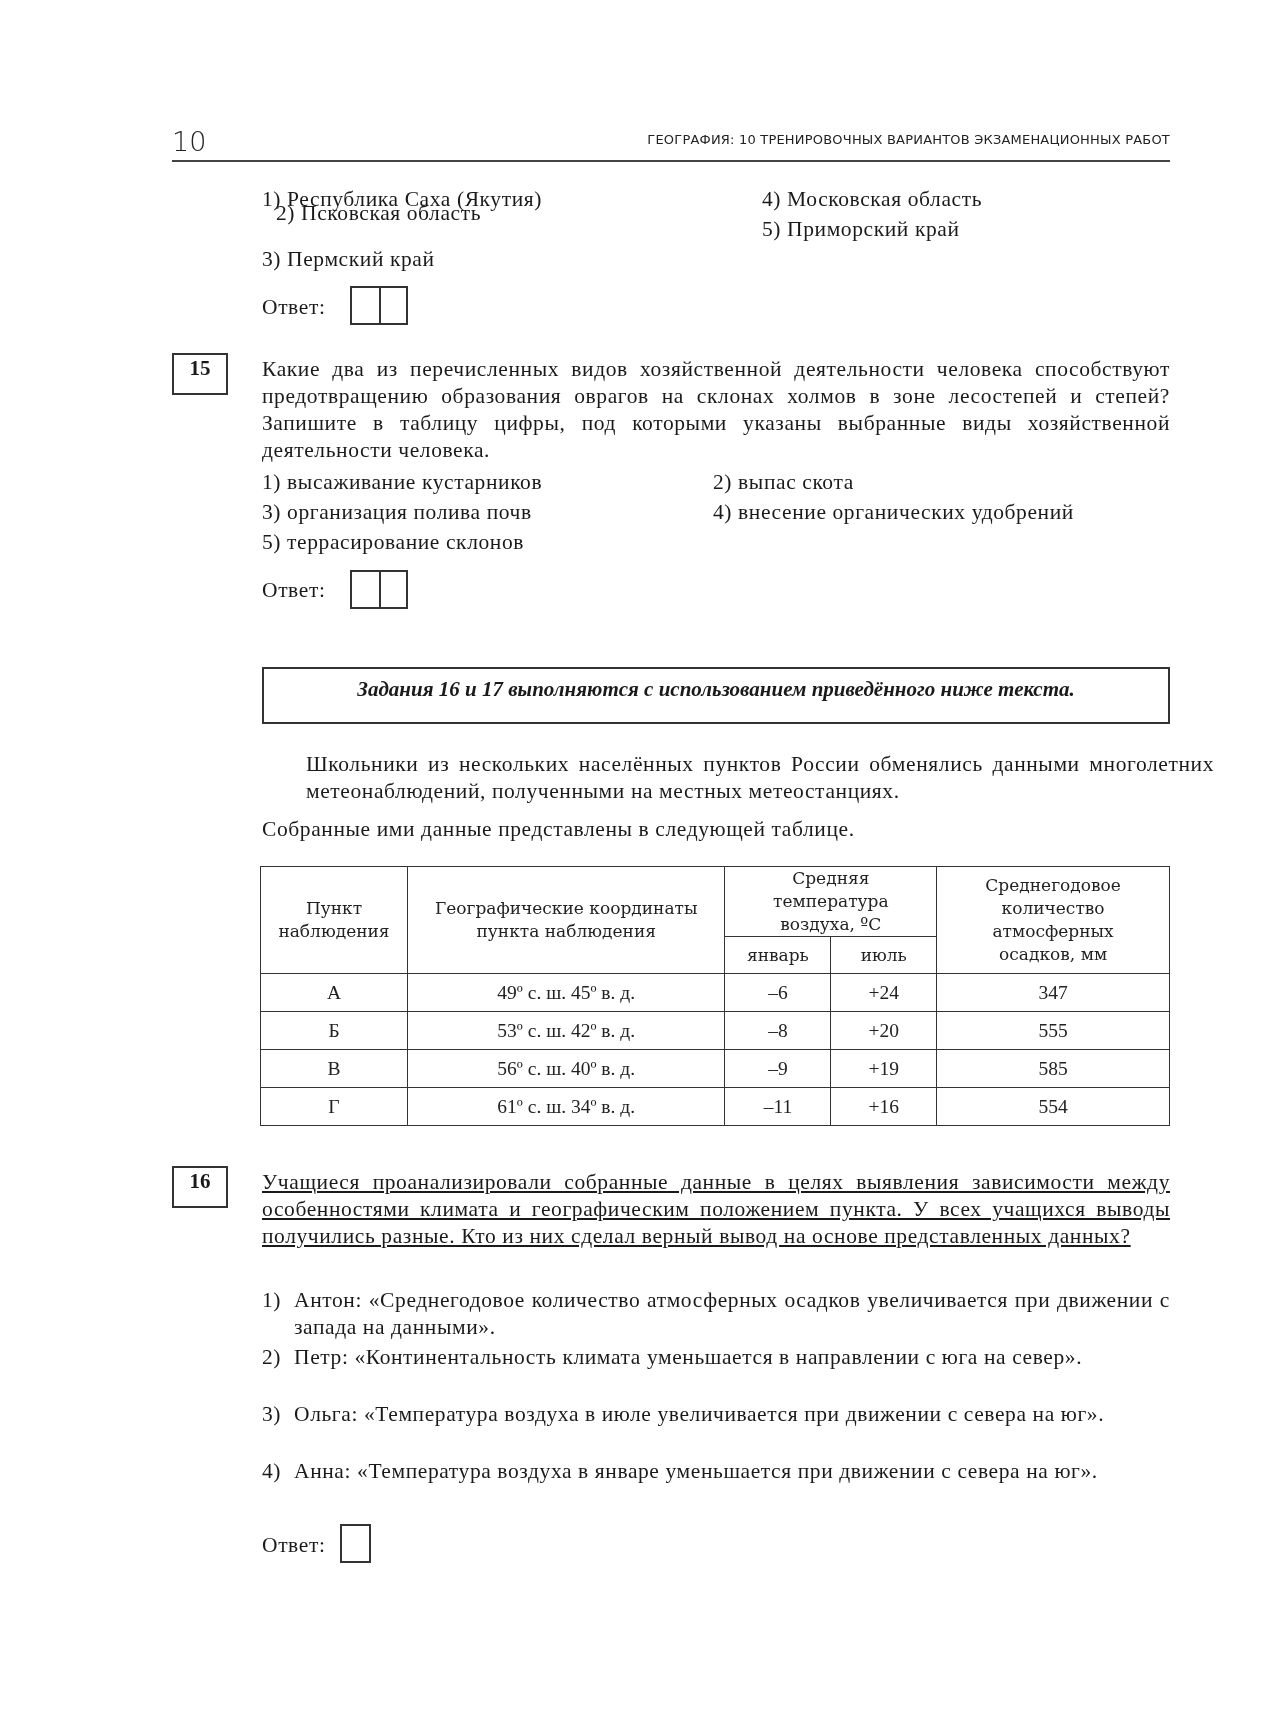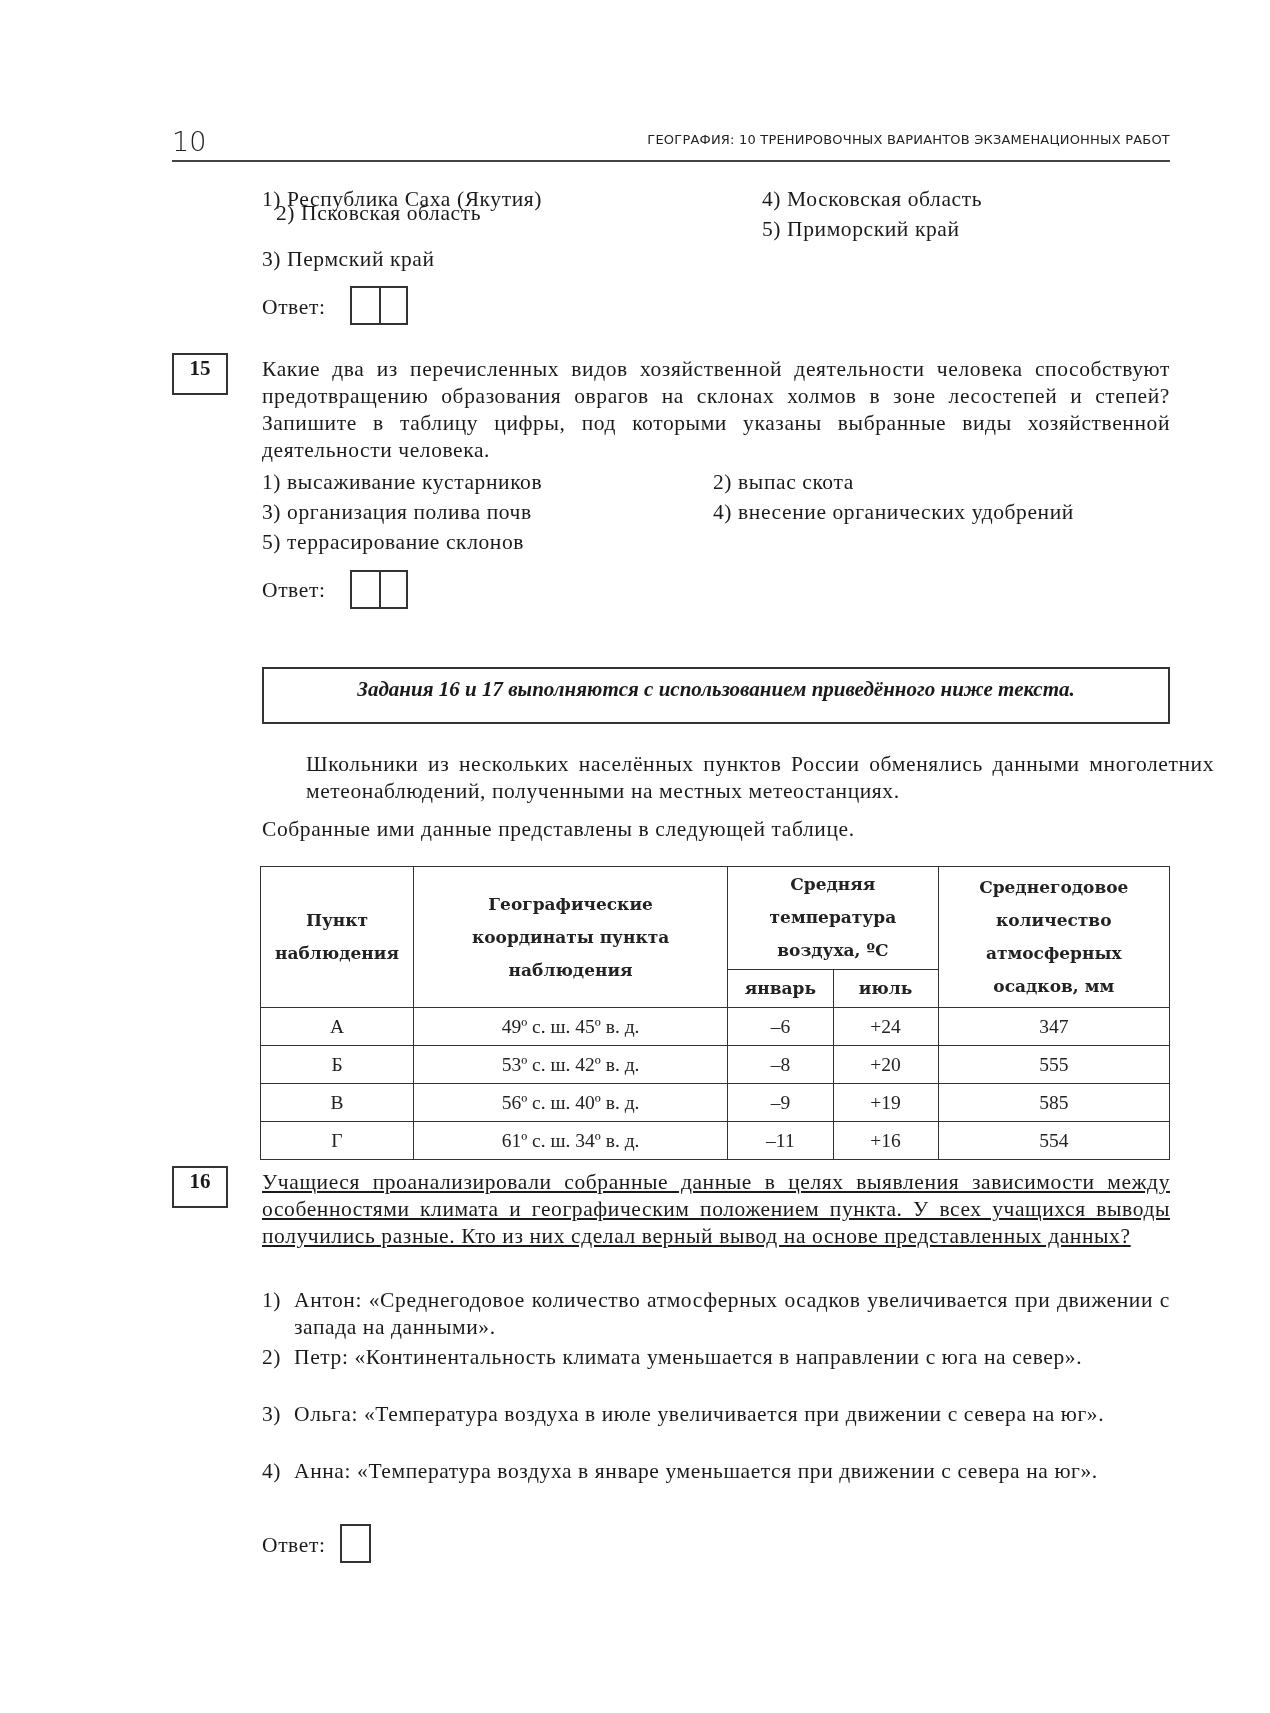--- a/index.html
+++ b/index.html
@@ -21,21 +21,21 @@
               font-family: "Liberation Serif", serif; font-weight: bold; font-size: 21px; text-align: center; line-height: 26px; }
   .para { position: absolute; left: 262px; width: 908px; text-align: justify; }
 
   .notice { left: 262px; top: 667px; width: 908px; height: 57px; border: 2px solid #333; box-sizing: border-box;
             font-family: "Liberation Serif", serif; font-style: italic; font-weight: bold; font-size: 21px;
             text-align: center; line-height: 40px; }
 
   table.data { position: absolute; left: 260px; top: 866px; width: 910px; border-collapse: collapse;
                font-family: "DejaVu Serif", "Liberation Serif", serif; font-size: 17px; color: #222; }
   table.data td, table.data th { border: 1.5px solid #333; text-align: center; font-weight: normal; padding: 0; }
-  table.data thead th { line-height: 33px; font-weight: bold; }
+  table.data thead th { line-height: 23px; }
   table.data tbody td { height: 37px; font-family: "Liberation Serif", serif; font-size: 19.5px; }
 </style>
 </head>
 <body>
 
 <div class="abs header-num">10</div>
 <div class="abs header-title">ГЕОГРАФИЯ: 10 ТРЕНИРОВОЧНЫХ ВАРИАНТОВ ЭКЗАМЕНАЦИОННЫХ РАБОТ</div>
 <div class="abs header-rule"></div>
 
 <div class="body-text">

